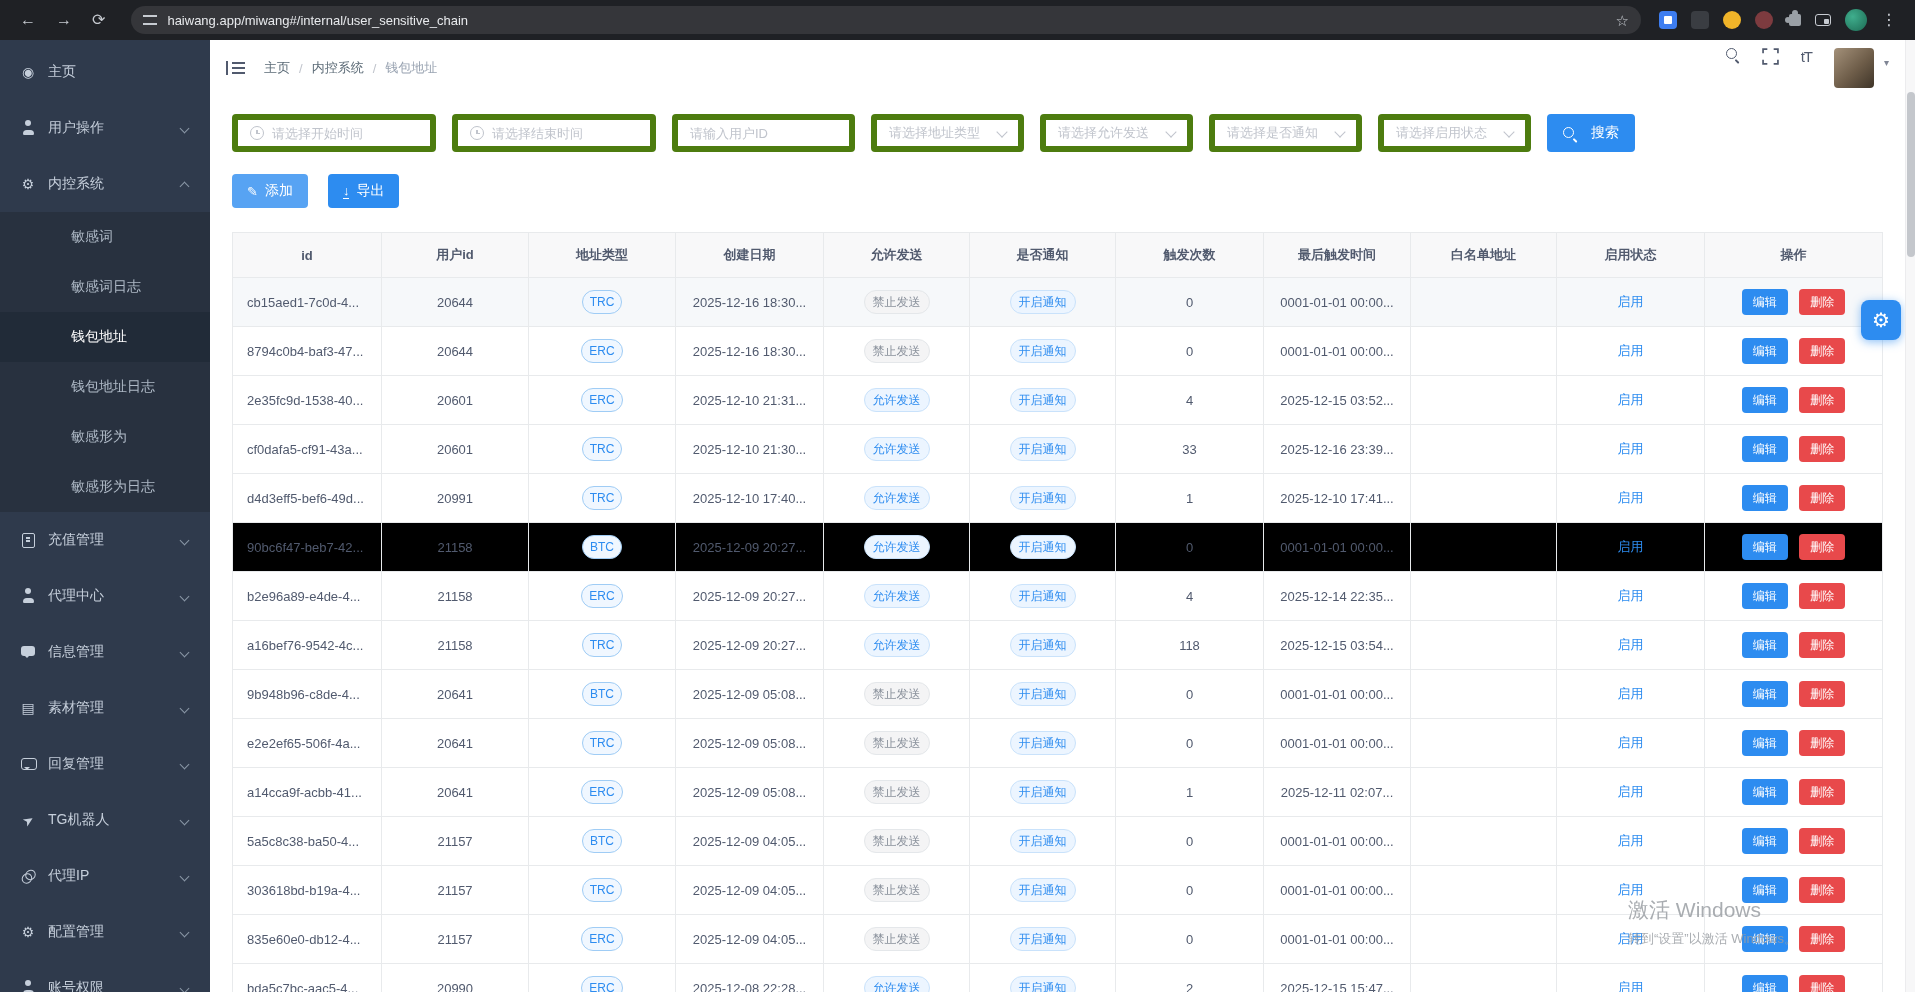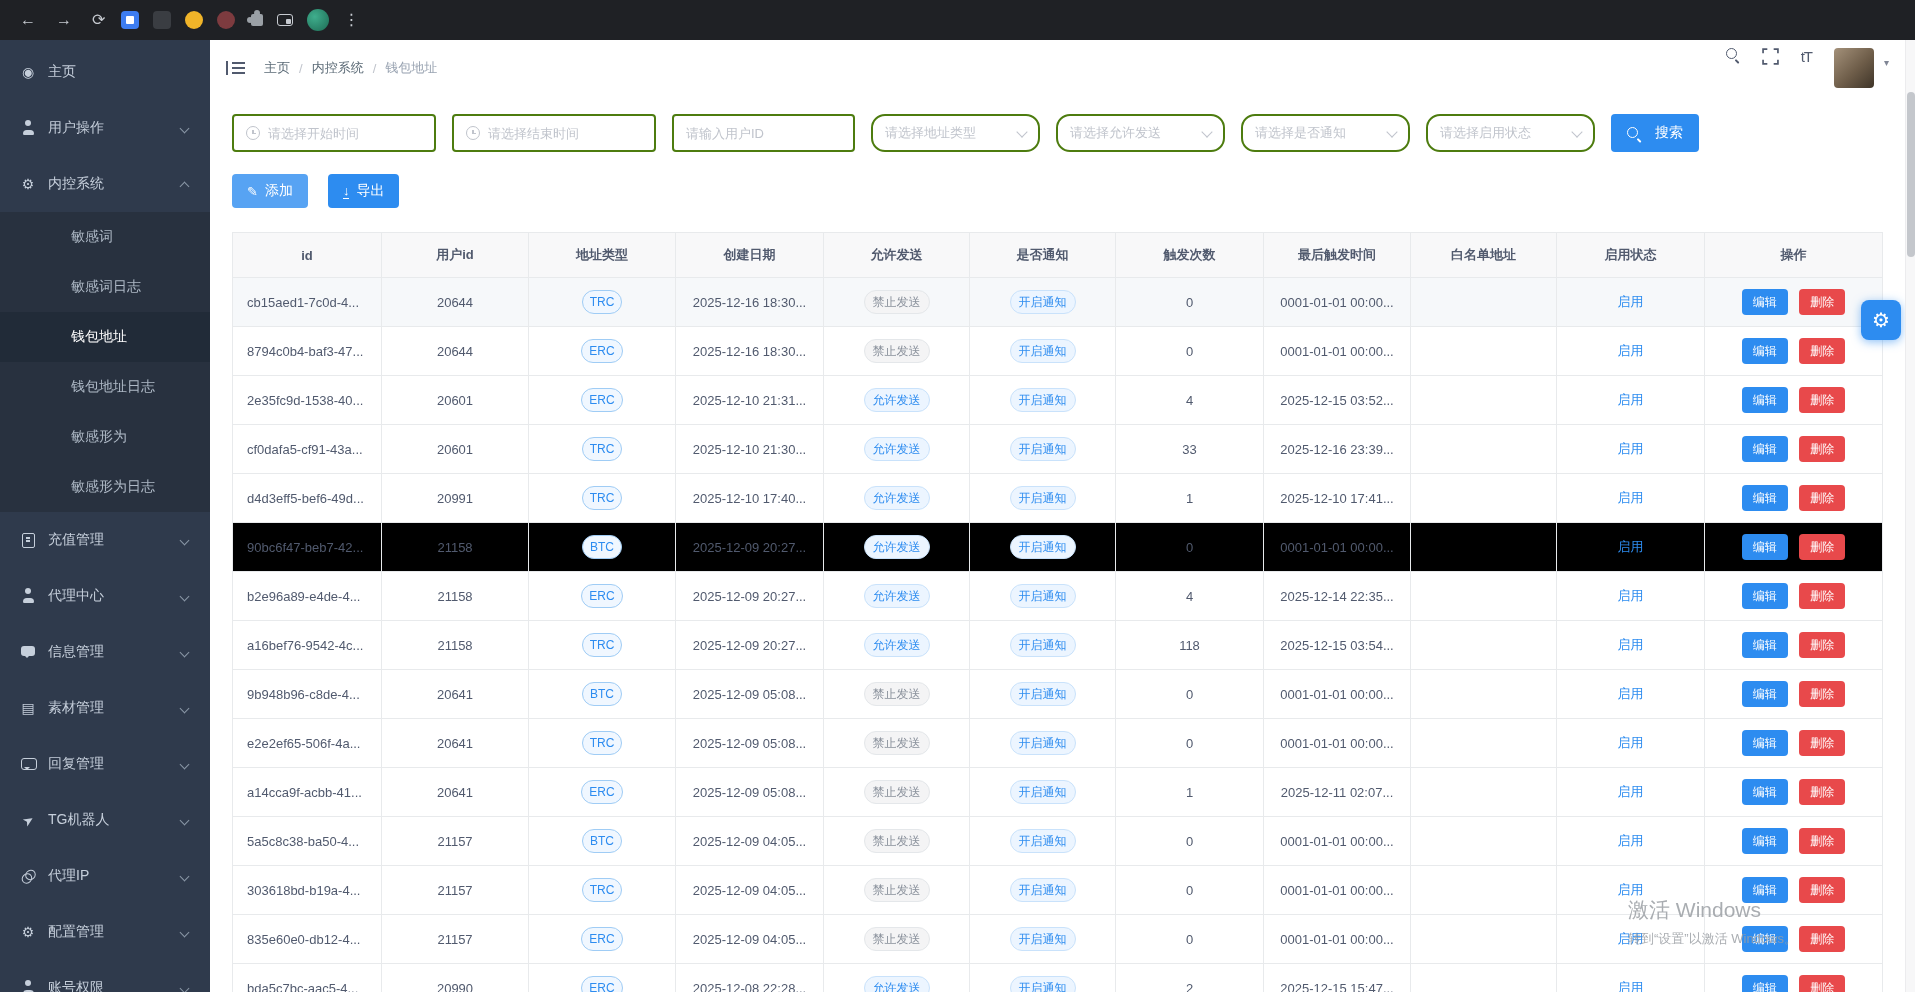--- a/index.html
+++ b/index.html
@@ -77,22 +77,22 @@
   .ic-search{width:14px; height:14px; position:relative; display:inline-block; color:#515a6e; cursor:pointer;}
   .ic-search::before{content:""; position:absolute; left:0; top:0; width:9px; height:9px; border:1.7px solid currentColor; border-radius:50%;}
   .ic-search::after{content:""; position:absolute; left:10.5px; top:10.5px; width:5px; height:1.8px; background:currentColor; transform:rotate(45deg); transform-origin:0 0; border-radius:1px;}
   .tt{font-size:15px; color:#515a6e; cursor:pointer; letter-spacing:-1px;}
   .avatar{width:40px; height:40px; border-radius:4px; background:linear-gradient(135deg,#a4917a 0%,#6e5d49 55%,#3e3428 100%); cursor:pointer; flex:none;}
   .caret-down{font-size:10px; color:#808695; transform:translateY(9px); margin-left:-12px; cursor:pointer;}
 
   
   .content{padding:18px 26px 0 22px;}
   .filters{display:flex; align-items:center; gap:16px; flex-wrap:nowrap;}
-  .fbox{height:38px; border:2px solid #4d7c0f; border-radius:4px; display:flex; align-items:center; padding:0 12px; gap:8px; background:#fff;}
-  .w-date{width:204px;} .w-user{width:183px;} .w-select{width:169px; cursor:pointer;border-radius:14px;}
+  .fbox{height:38px; border:6px solid #4d7c0f; border-radius:4px; display:flex; align-items:center; padding:0 12px; gap:8px; background:#fff;}
+  .w-date{width:204px;} .w-user{width:183px;} .w-select{width:153px; cursor:pointer;}
   .fbox input{border:none; outline:none; flex:1; min-width:0; font-size:13px; color:#515a6e; background:transparent; font-family:inherit;}
   .fbox input::placeholder{color:#c0c4cc;}
   .ic-clock{width:14px; height:14px; border:1.5px solid #c0c4cc; border-radius:50%; position:relative; flex:none;}
   .ic-clock::after{content:""; position:absolute; left:5.2px; top:2.5px; width:1.5px; height:4px; background:#c0c4cc;}
   .ic-clock::before{content:""; position:absolute; left:5.2px; top:5.8px; width:3.6px; height:1.5px; background:#c0c4cc;}
   .ph{font-size:13px; color:#c0c4cc; white-space:nowrap;}
   .chev{width:8px; height:8px; border-right:1.5px solid #c0c4cc; border-bottom:1.5px solid #c0c4cc; transform:rotate(45deg); margin-left:auto; margin-top:-3px; flex:none;}
   .btn{border:none; border-radius:4px; color:#fff; display:inline-flex; align-items:center; gap:7px; cursor:pointer; font-family:inherit;}
   .btn-search{height:38px; padding:0 16px; font-size:14px; background:var(--primary);gap:16px;}
   .btn-search .ic-search{color:#fff; width:12px; height:12px;}
@@ -128,20 +128,25 @@
   .wm2{font-size:13px; margin-top:6px;}
 </style>
 </head>
 <body>
 
 <div class="browser-bar">
   <div class="nav-btns">
     <span class="bicon">←</span>
     <span class="bicon">→</span>
     <span class="bicon">⟳</span>
+  </div>
+  <div class="url-pill">
+    <span class="ic-tune"></span>
+    <span class="url-text">haiwang.app/miwang#/internal/user_sensitive_chain</span>
+    <span class="bicon star">☆</span>
   </div>
   <div class="ext-area">
     <span class="ext ext-blue"></span>
     <span class="ext ext-dark"></span>
     <span class="ext ext-yellow"></span>
     <span class="ext ext-red"></span>
     <span class="puzzle"></span>
     <span class="cast"></span>
     <span class="chrome-avatar"></span>
     <span class="bicon">⋮</span>

